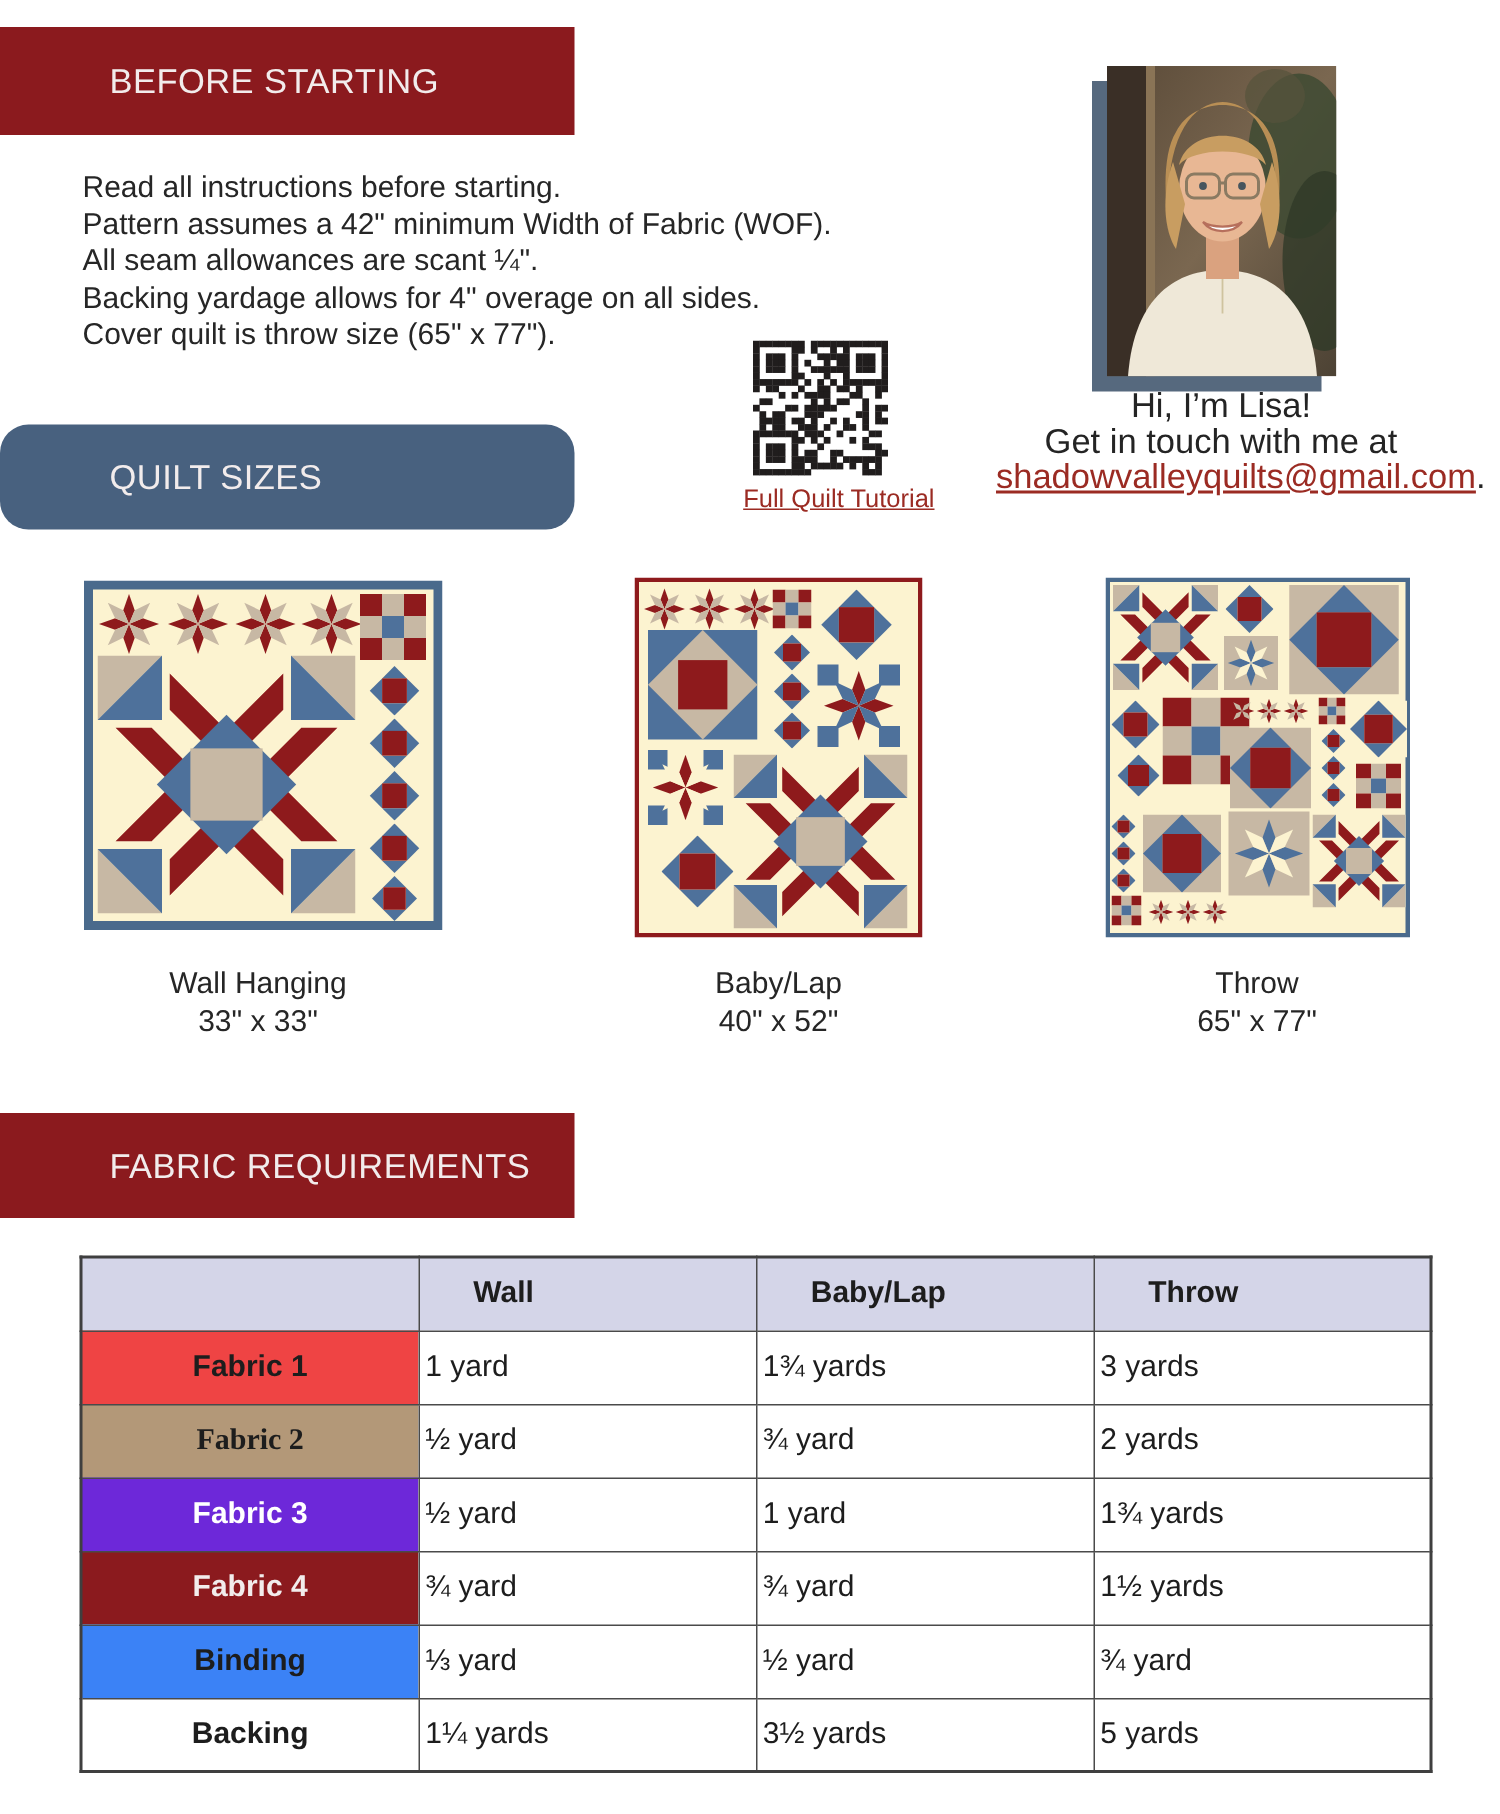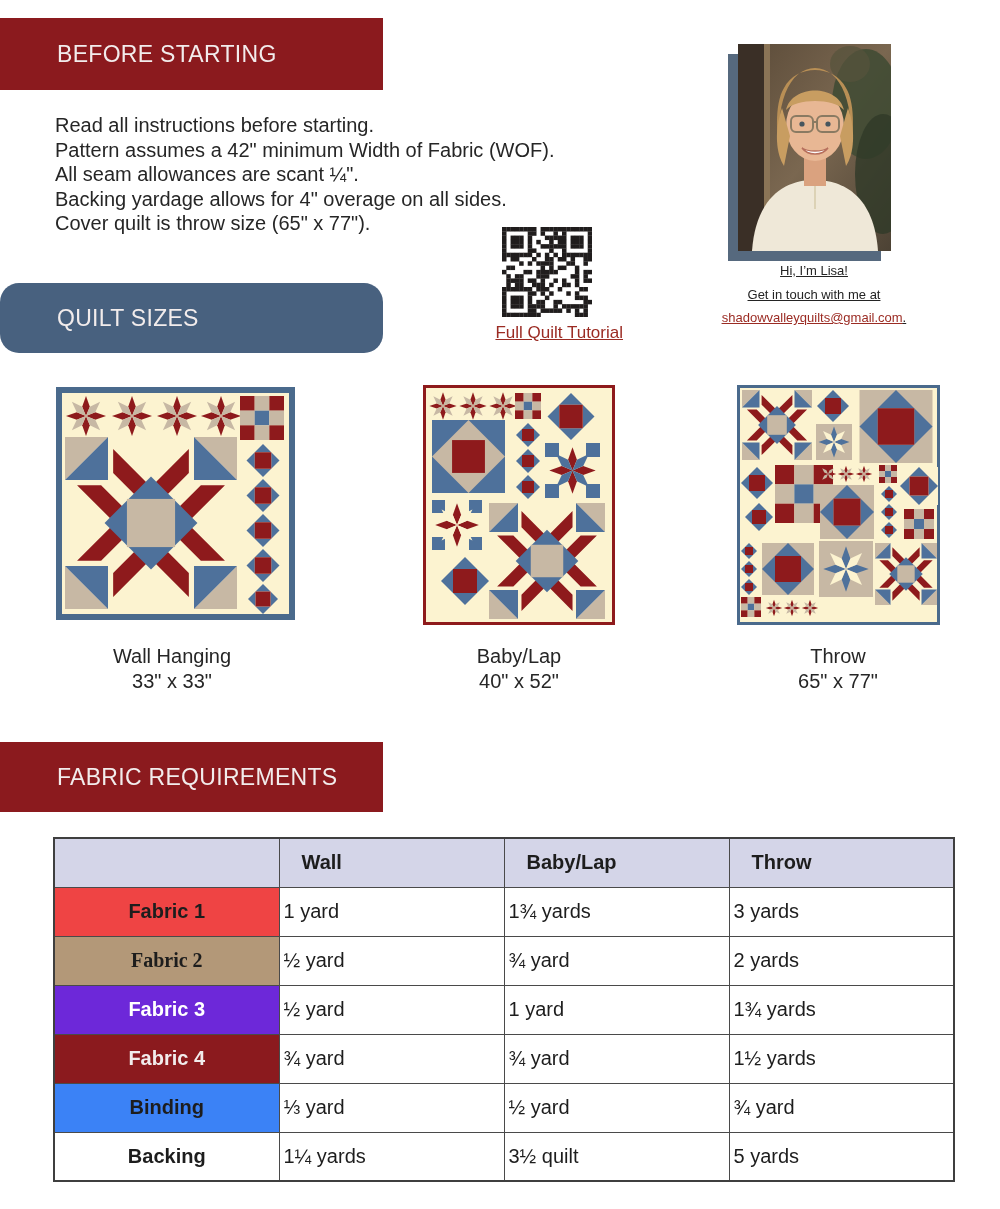--- a/index.html
+++ b/index.html
@@ -1,35 +1,35 @@
 <!DOCTYPE html>
 <html style="--maroon: #8B1A1E; --steel-blue: #48617F; --link-red: #9B2B23; --table-header-bg: #D4D5E8; --photo-shadow: #56697E; --quilt-cream: #FCF3D0; --quilt-red: #8E1A1C; --quilt-blue: #4E719B; --quilt-tan: #C7B8A4; --quilt-border-blue: #4A6A8C;"><head>
 <meta charset="utf-8">
 <style>
   html,body{margin:0;padding:0;background:#ffffff;}
   .page{
     position:relative;width:1000px;height:1209px;background:#fff;overflow:hidden;
     font-family:"Liberation Sans","DejaVu Sans",sans-serif;color:#222;
   }
   .banner{position:absolute;left:0;width:383px;color:#F2ECEC;font-size:23px;
-    display:flex;align-items:center;padding-left:57px;box-sizing:border-box;letter-spacing:.3px;}
+    display:flex;align-items:center;padding-left:73px;box-sizing:border-box;letter-spacing:.3px;}
   .banner.red{background:var(--maroon);}
   .banner.blue{background:var(--steel-blue);border-radius:19px;}
   #banner-before{top:18px;height:72px;}
   #banner-sizes{top:283px;height:70px;}
   #banner-fabric{top:742px;height:70px;text-align:center;}
 
   .instructions{position:absolute;left:55px;top:113px;font-size:20px;line-height:24.5px;color:#262626;}
 
   .photo-shadow{position:absolute;left:728px;top:54px;width:153px;height:207px;background:var(--photo-shadow);}
   .photo{position:absolute;left:738px;top:44px;width:153px;height:207px;overflow:hidden;}
   .photo svg{display:block;width:100%;height:100%;}
 
   .contact{position:absolute;left:664px;top:259px;width:300px;text-align:center;
-    font-size:13px;line-height:23.5px;color:#242424;text-decoration:underline;}
+    font-size:23px;line-height:23.5px;color:#242424;}
   .contact a{color:var(--link-red);text-decoration:underline;cursor:pointer;}
 
   .qr{position:absolute;left:502px;top:227px;width:90px;height:90px;background:#fff;}
   .qr svg{display:block;width:100%;height:100%;}
   .qr svg rect{fill:#201d1d;}
   .qr-link{position:absolute;left:463px;top:323px;width:160px;text-align:right;
     font-size:17px;color:var(--link-red);text-decoration:underline;cursor:pointer;display:block;}
 
   .quilt{position:absolute;}
   #quilt-wall{left:56px;top:387px;width:239px;height:233px;}
@@ -41,21 +41,21 @@
     font-size:20px;line-height:24.5px;color:#262626;}
   #label-wall{left:62px;}
   #label-baby{left:409px;}
   #label-throw{left:728px;}
 
   table.fabric{position:absolute;left:53px;top:837px;border-collapse:collapse;table-layout:fixed;
     width:902px;font-size:20px;color:#1d1d1d;}
   table.fabric th,table.fabric td{border:1px solid #4a4a4a;height:49px;padding:0;box-sizing:border-box;}
   table.fabric{border:2px solid #3f3f3f;}
   table.fabric col{width:225px;}
-  table.fabric thead th{background:var(--table-header-bg);text-align:left;padding-left:22px;font-weight:bold;}
+  table.fabric thead th{background:var(--table-header-bg);text-align:left;padding-left:36px;font-weight:bold;}
   table.fabric tbody th.rowlabel{text-align:center;font-weight:bold;}
   table.fabric tbody td{text-align:left;padding-left:4px;font-weight:normal;background:#fff;}
 </style>
 </head>
 <body>
 
 <svg width="0" height="0" style="position:absolute" aria-hidden="true">
   <defs>
     <symbol id="star8" viewBox="-1.1 -1.1 2.2 2.2">
       <polygon points="0,0 0.462,-0.191 1,0 0.462,0.191" style="fill:var(--a)"></polygon>
@@ -564,19 +564,19 @@
         </tr>
         <tr>
           <th class="rowlabel" style="background: #3b82f6; color: rgb(29, 29, 29);">Binding</th>
           <td>⅓ yard</td>
           <td>½ yard</td>
           <td>¾ yard</td>
         </tr>
         <tr>
           <th class="rowlabel" style="background: rgb(255, 255, 255); color: rgb(29, 29, 29);">Backing</th>
           <td>1¼ yards</td>
-          <td>3½ quilt</td>
+          <td>3½ yards</td>
           <td>5 yards</td>
         </tr>
       </tbody>
     </table>
 
 </div>
 
 </body></html>

